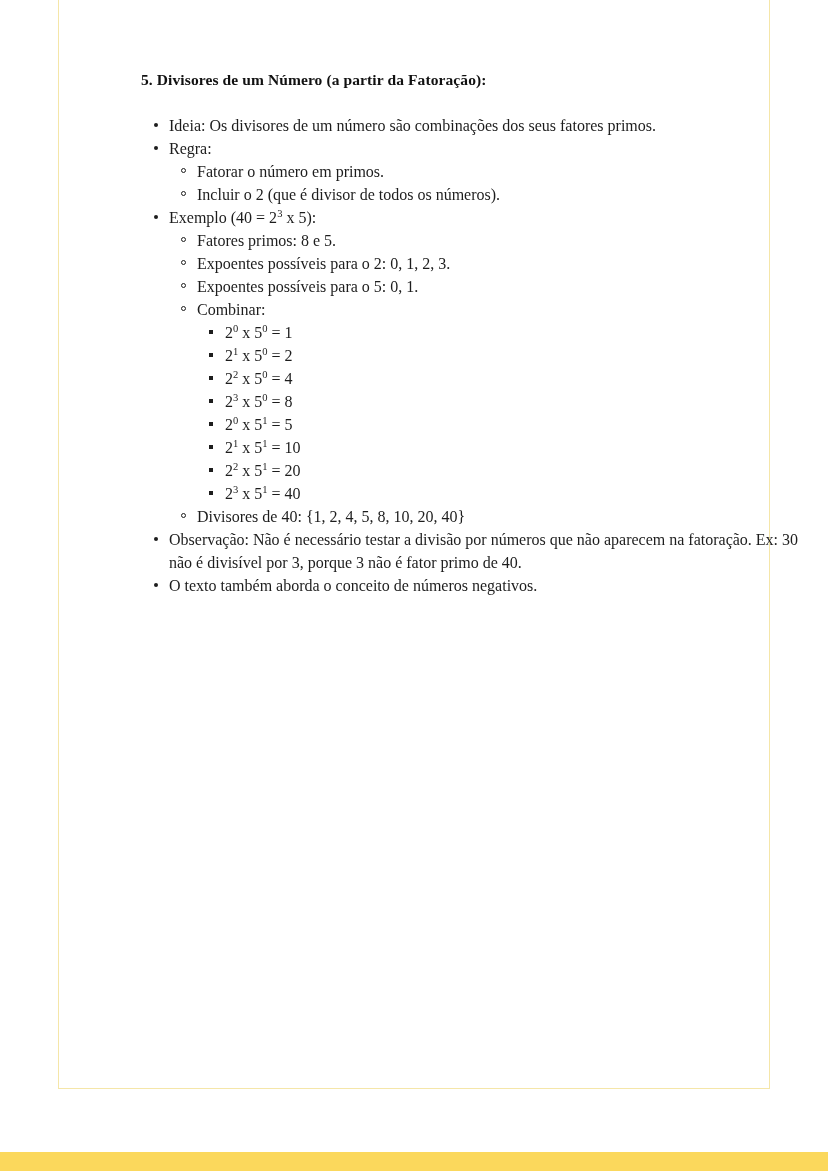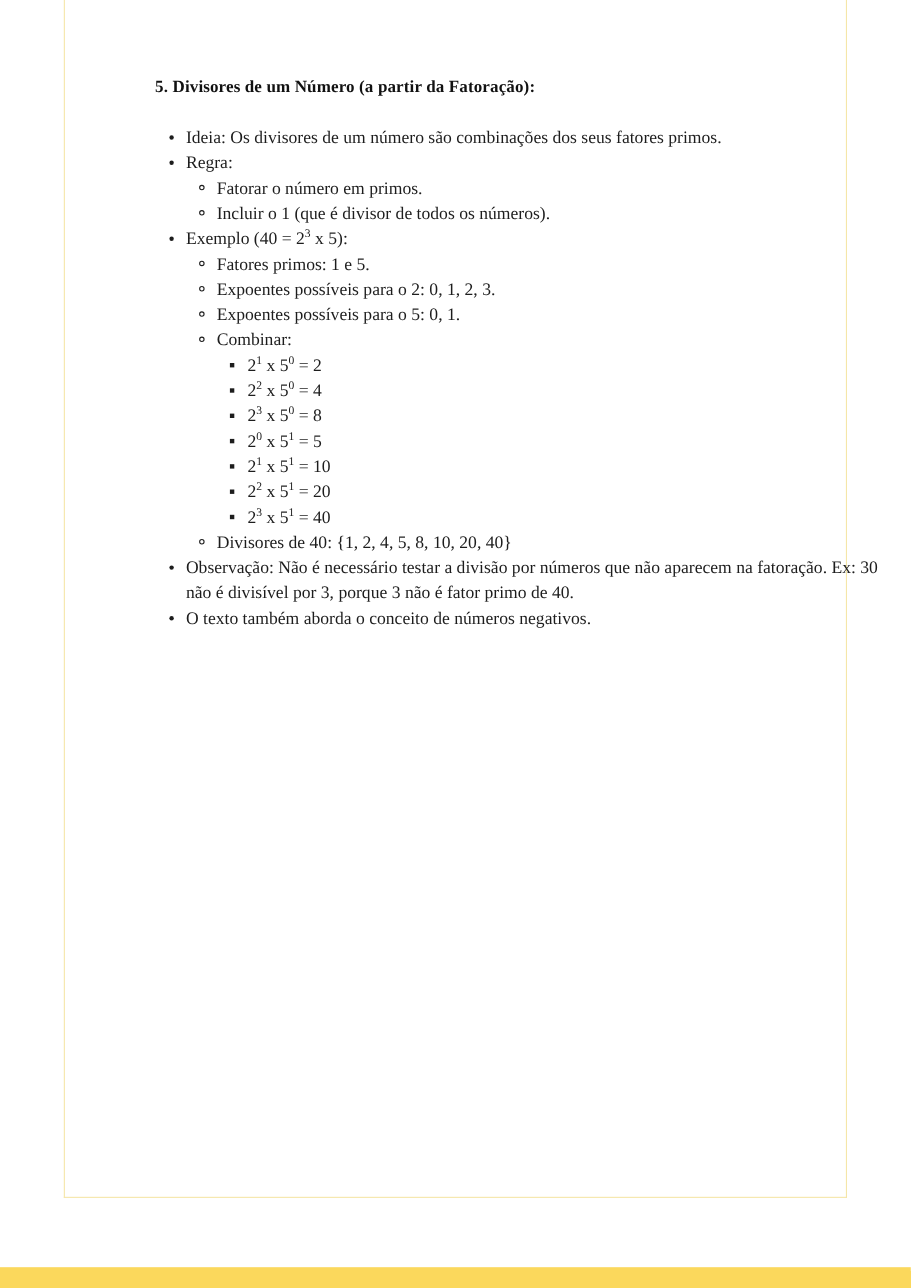--- a/index.html
+++ b/index.html
@@ -148,48 +148,52 @@
       <li>
         <span class="bullet"></span>
         <span class="txt">Regra:</span>
         <ul class="lvl2 indent-l2">
           <li>
             <span class="bullet"></span>
             <span class="txt">Fatorar o número em primos.</span>
           </li>
           <li>
             <span class="bullet"></span>
-            <span class="txt">Incluir o 1 (que é divisor de todos os números).</span>
+            <span class="txt">Incluir o 2 (que é divisor de todos os números).</span>
           </li>
         </ul>
       </li>
 
       <li>
         <span class="bullet"></span>
         <span class="txt"><span>Exemplo (40 = 2</span><sup>3</sup><span> x 5):</span></span>
 
         <ul class="lvl2 indent-l2">
           <li>
             <span class="bullet"></span>
-            <span class="txt">Fatores primos: 1 e 5.</span>
+            <span class="txt">Fatores primos: 8 e 5.</span>
           </li>
           <li>
             <span class="bullet"></span>
             <span class="txt">Expoentes possíveis para o 2: 0, 1, 2, 3.</span>
           </li>
           <li>
             <span class="bullet"></span>
             <span class="txt">Expoentes possíveis para o 5: 0, 1.</span>
           </li>
 
           <li>
             <span class="bullet"></span>
             <span class="txt">Combinar:</span>
 
             <ul class="lvl3 indent-l3">
+              <li>
+                <span class="bullet"></span>
+                <span class="txt"><span>2</span><sup>0</sup> x <span>5</span><sup>0</sup> = <span>1</span></span>
+              </li>
               <li>
                 <span class="bullet"></span>
                 <span class="txt"><span>2</span><sup>1</sup> x <span>5</span><sup>0</sup> = <span>2</span></span>
               </li>
               <li>
                 <span class="bullet"></span>
                 <span class="txt"><span>2</span><sup>2</sup> x <span>5</span><sup>0</sup> = <span>4</span></span>
               </li>
               <li>
                 <span class="bullet"></span>

